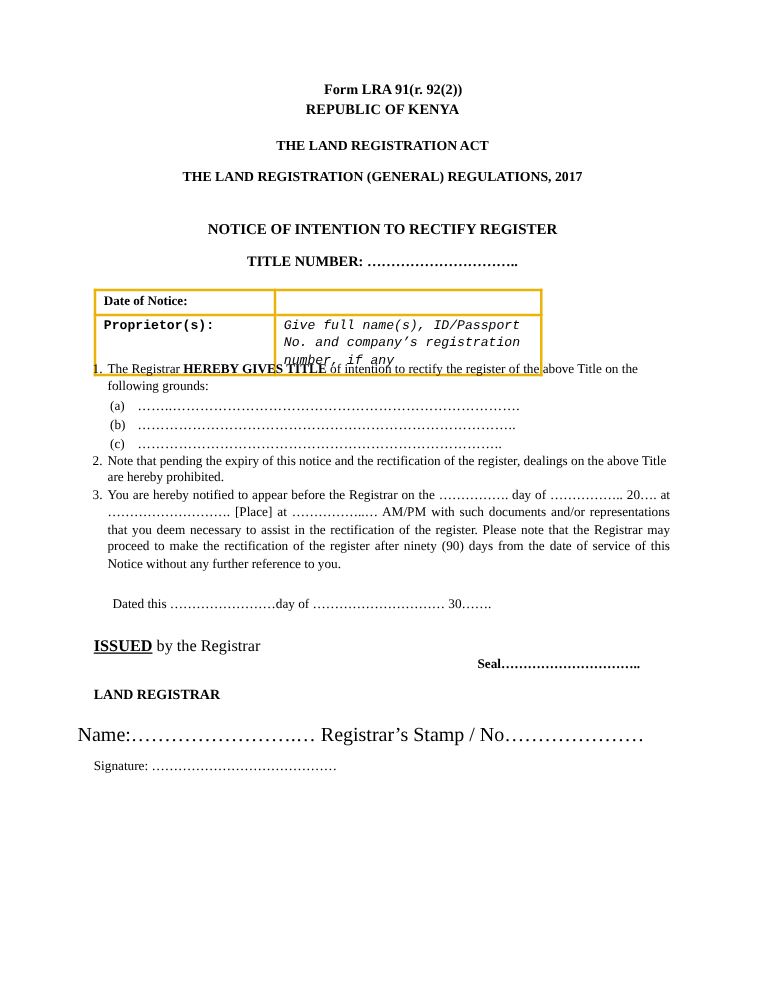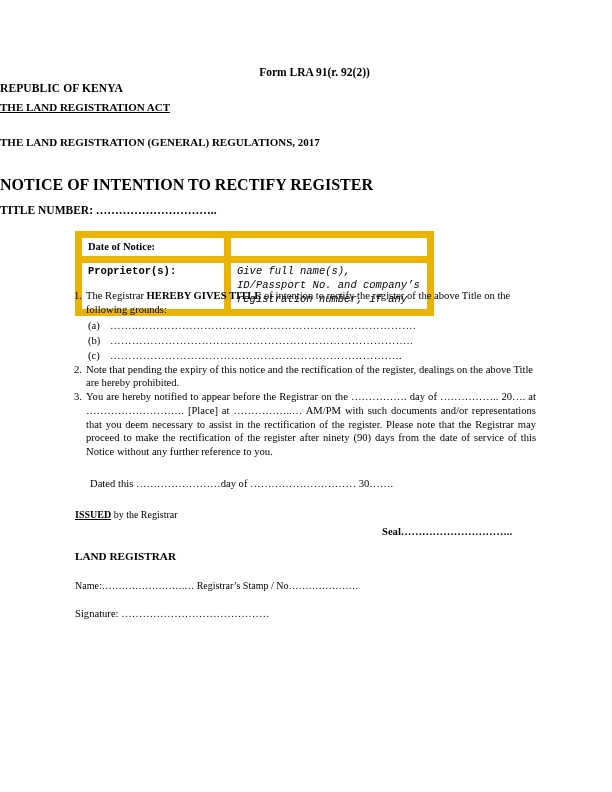--- a/index.html
+++ b/index.html
@@ -31,40 +31,40 @@
     justify-content: center;
     align-items: baseline;
     font-weight: bold;
     font-size: 11.5px;
   }
 
   .center-heading {
     position: absolute;
     left: 0;
     width: 612px;
-    text-align: left;
+    text-align: center;
     font-weight: bold;
   }
   .h-republic   { top: 82px;  font-size: 11.5px; letter-spacing: .1px; }
-  .h-act        { top: 101px; font-size: 11px; text-decoration: underline; }
+  .h-act        { top: 111px; font-size: 11px; }
   .h-regs       { top: 136px; font-size: 11px; }
-  .h-notice     { top: 176px; font-size: 16px; }
+  .h-notice     { top: 176px; font-size: 12px; }
   .h-title-num  { top: 204px; font-size: 11.5px; }
 
   
   .info-table {
     position: absolute;
     left: 75px;
     top: 231px;
     width: 359px;
     border-collapse: collapse;
     table-layout: fixed;
   }
   .info-table td {
-    border: 7px solid #eab308;
+    border: 2px solid #eab308;
     padding: 2px 6px;
     vertical-align: top;
     font-size: 10.5px;
     line-height: 1.32;
   }
   .info-table td.label {
     width: 130px;
     font-weight: bold;
   }
   .info-table td.hint {
@@ -120,21 +120,21 @@
   .dated-line {
     position: absolute;
     left: 90px;
     top: 478px;
     font-size: 10.6px;
   }
   .issued-line {
     position: absolute;
     left: 75px;
     top: 509px;
-    font-size: 10px;
+    font-size: 13px;
     text-align: right;
   }
   .issued-line .issued-word {
     font-weight: bold;
     text-decoration: underline;
   }
   .seal-line {
     position: absolute;
     left: 382px;
     top: 526px;
@@ -143,23 +143,23 @@
   }
   .land-registrar {
     position: absolute;
     left: 75px;
     top: 550px;
     font-size: 11.2px;
     font-weight: bold;
   }
   .name-line {
     position: absolute;
-    left: 75px;
+    left: 62px;
     top: 580px;
-    font-size: 10px;
+    font-size: 16px;
   }
   .signature-line {
     position: absolute;
     left: 75px;
     top: 608px;
     font-size: 10.6px;
   }
 </style>
 </head>
 <body>

